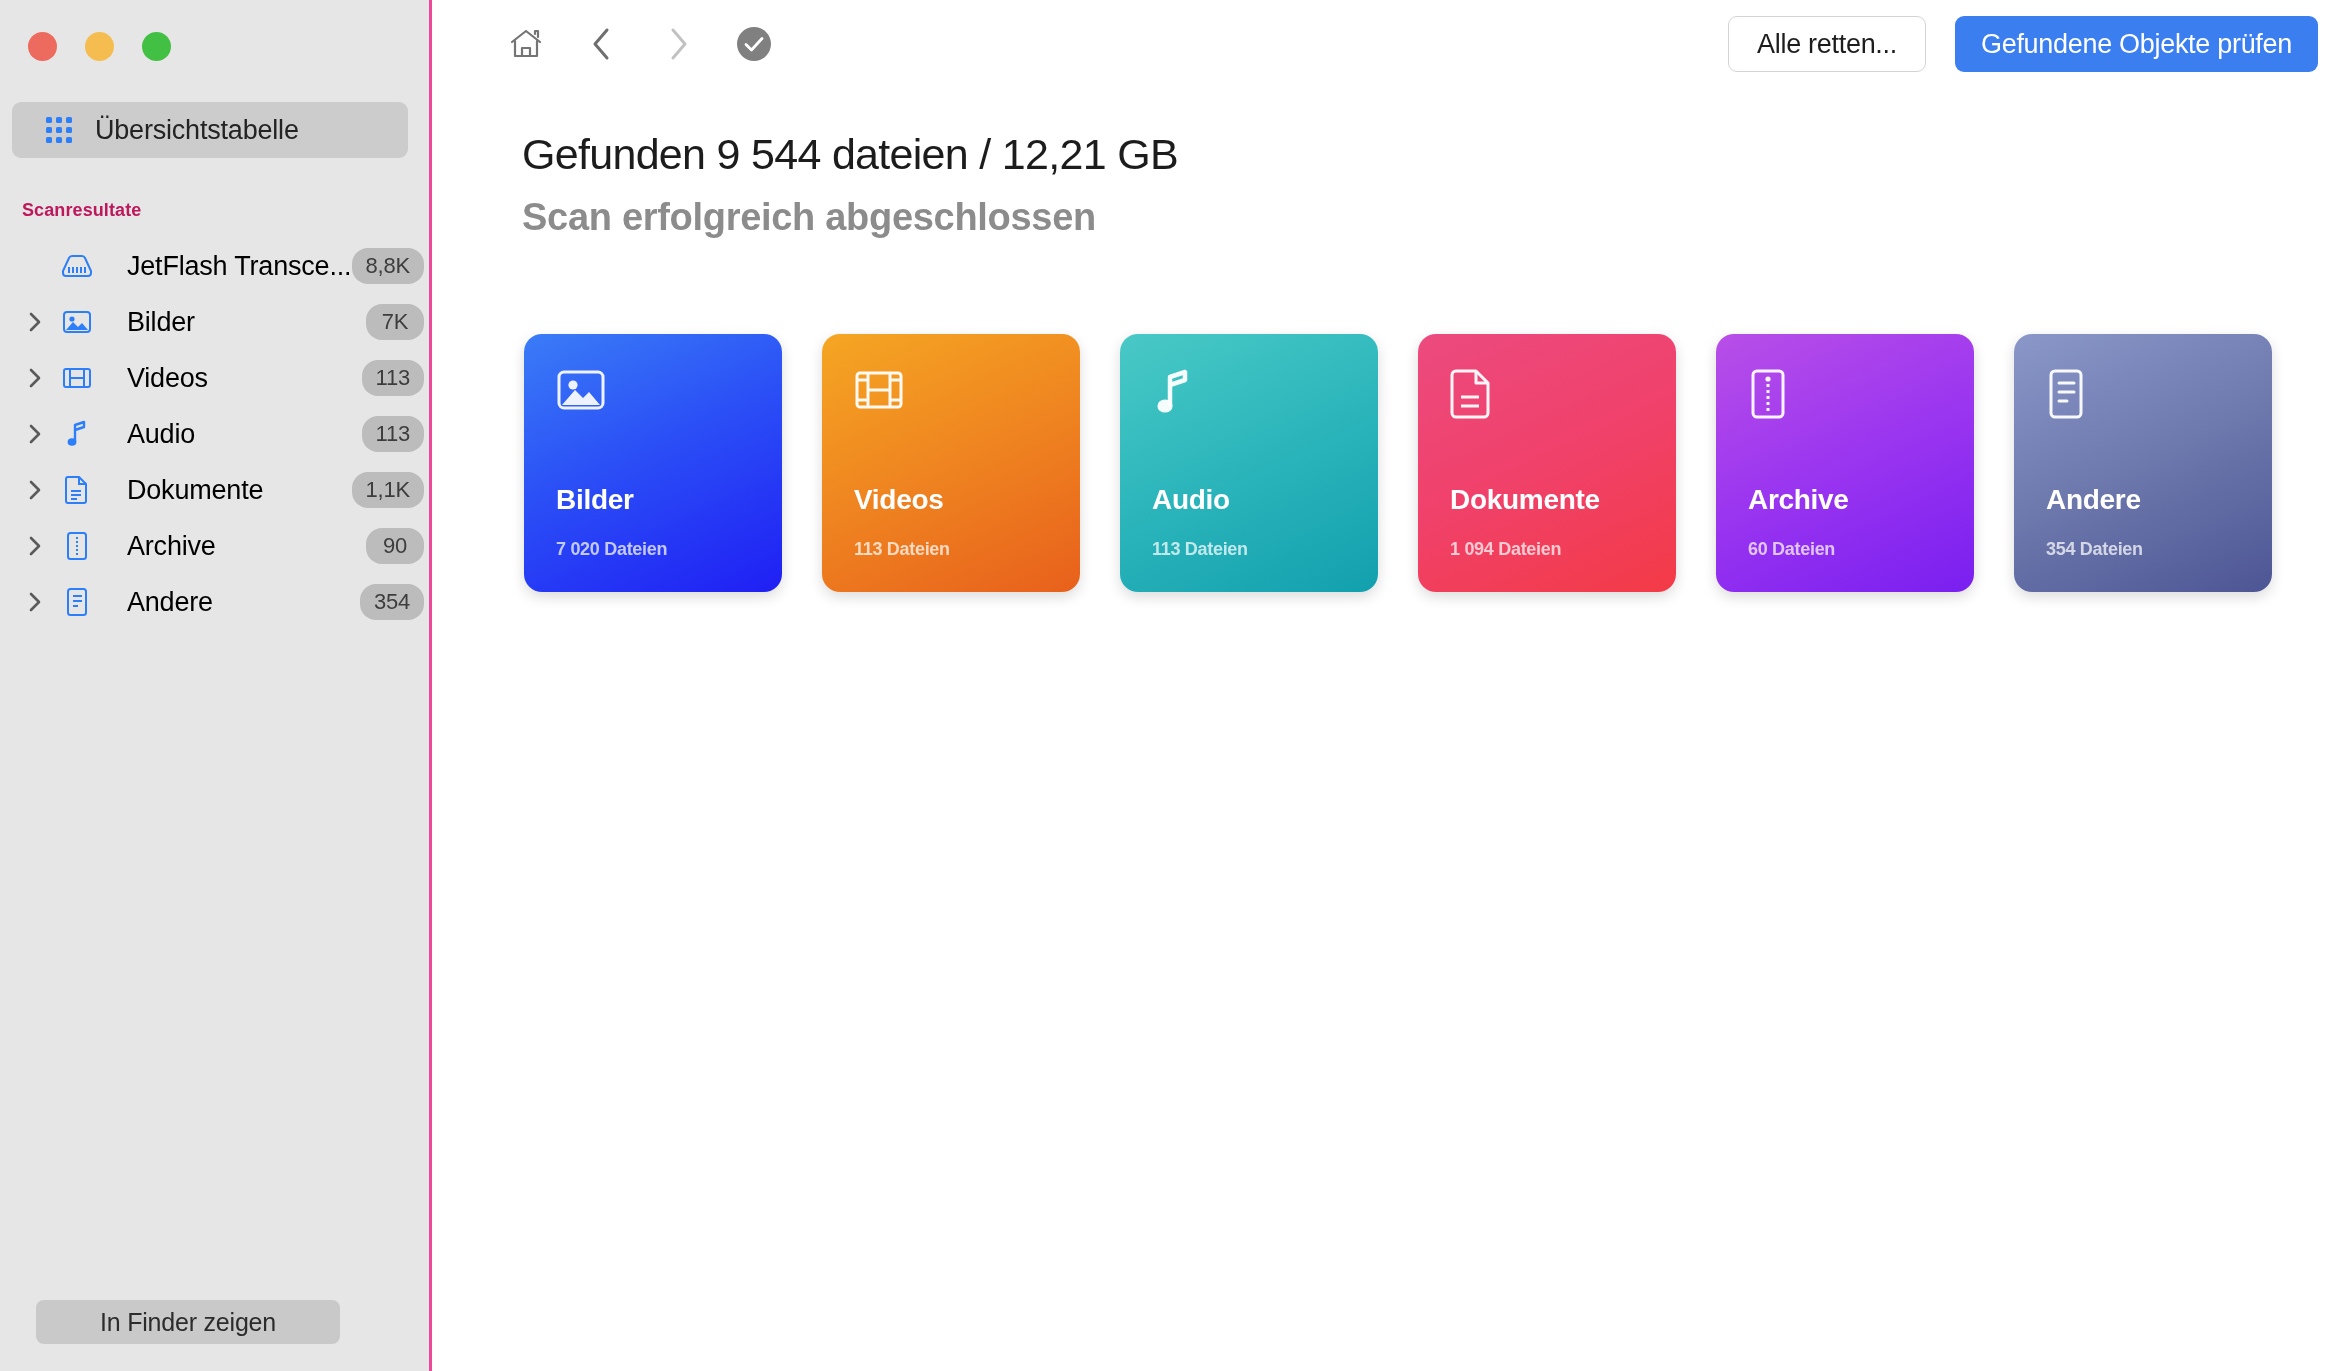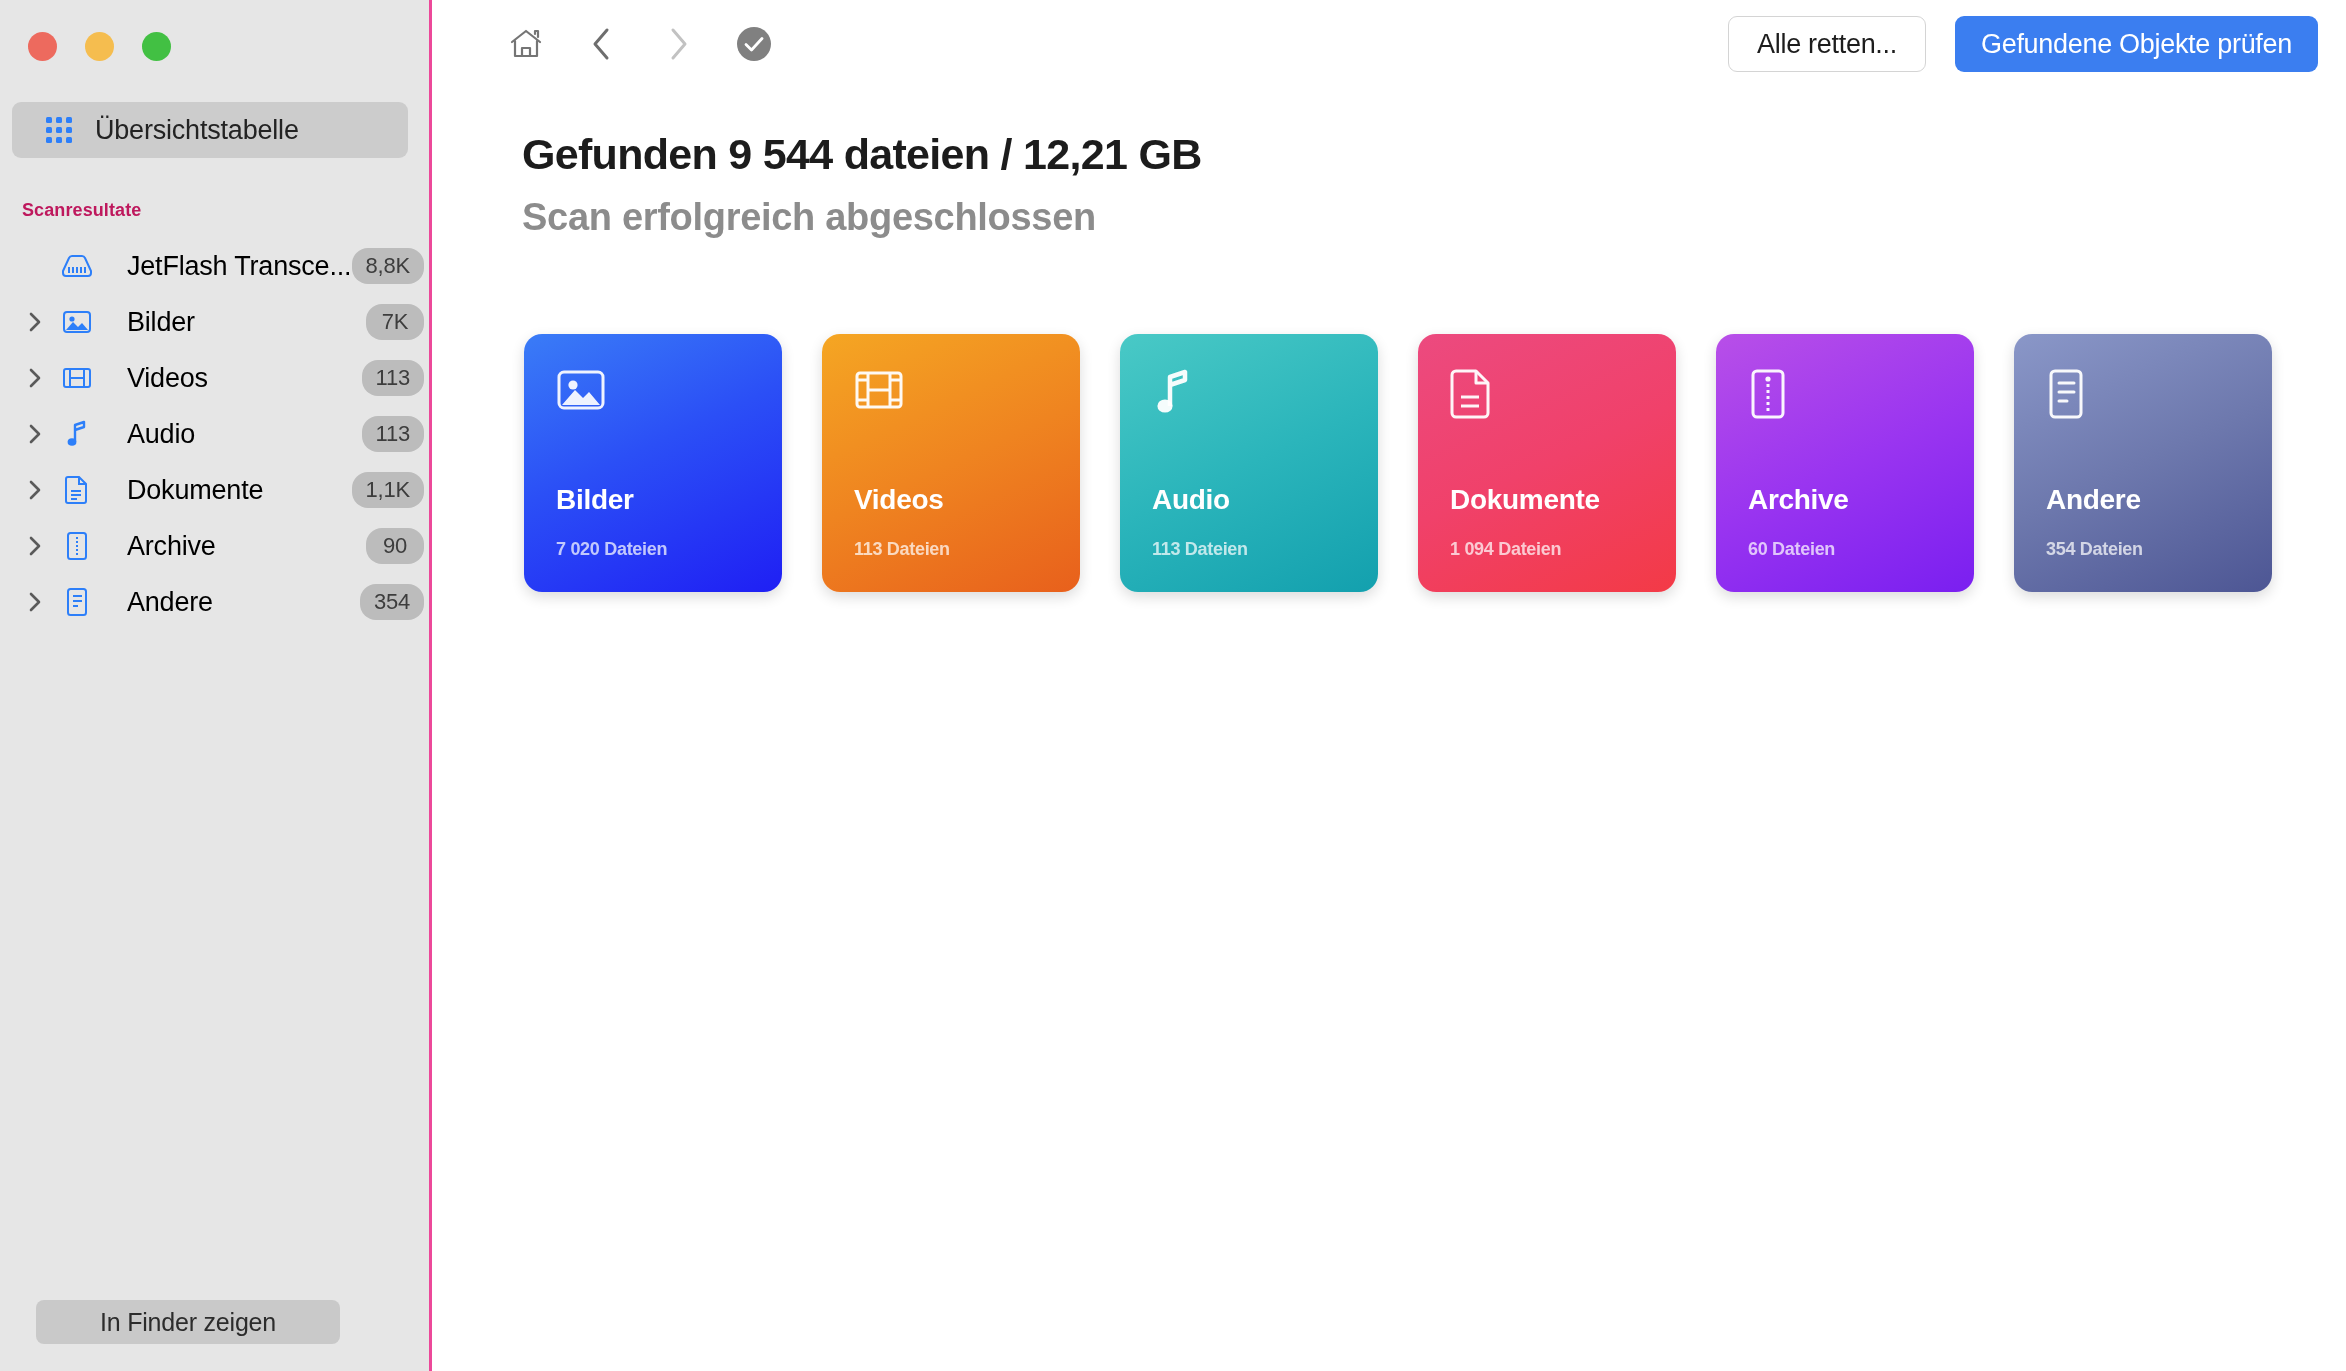--- a/index.html
+++ b/index.html
@@ -104,21 +104,21 @@
   .btn-primary {
     height:56px; padding:0 26px;
     background:#3b7ef0; border:none; border-radius:9px;
     font-family:"Liberation Sans", sans-serif;
     font-size:27px; color:#ffffff; letter-spacing:-0.3px;
     cursor:default; white-space:nowrap;
   }
 
   .headline {
     position:absolute; left:90px; top:130px;
-    font-size:43px; font-weight:bold; color:#1c1c1c; letter-spacing:-0.7px;
+    font-size:43px; font-weight:normal; color:#1c1c1c; letter-spacing:-0.7px;
   }
   .subhead {
     position:absolute; left:90px; top:196px;
     font-size:38px; font-weight:bold; color:#8c8c8c; letter-spacing:-0.3px;
   }
 
   .cards {
     position:absolute; left:92px; top:334px;
     display:flex; gap:40px;
   }

